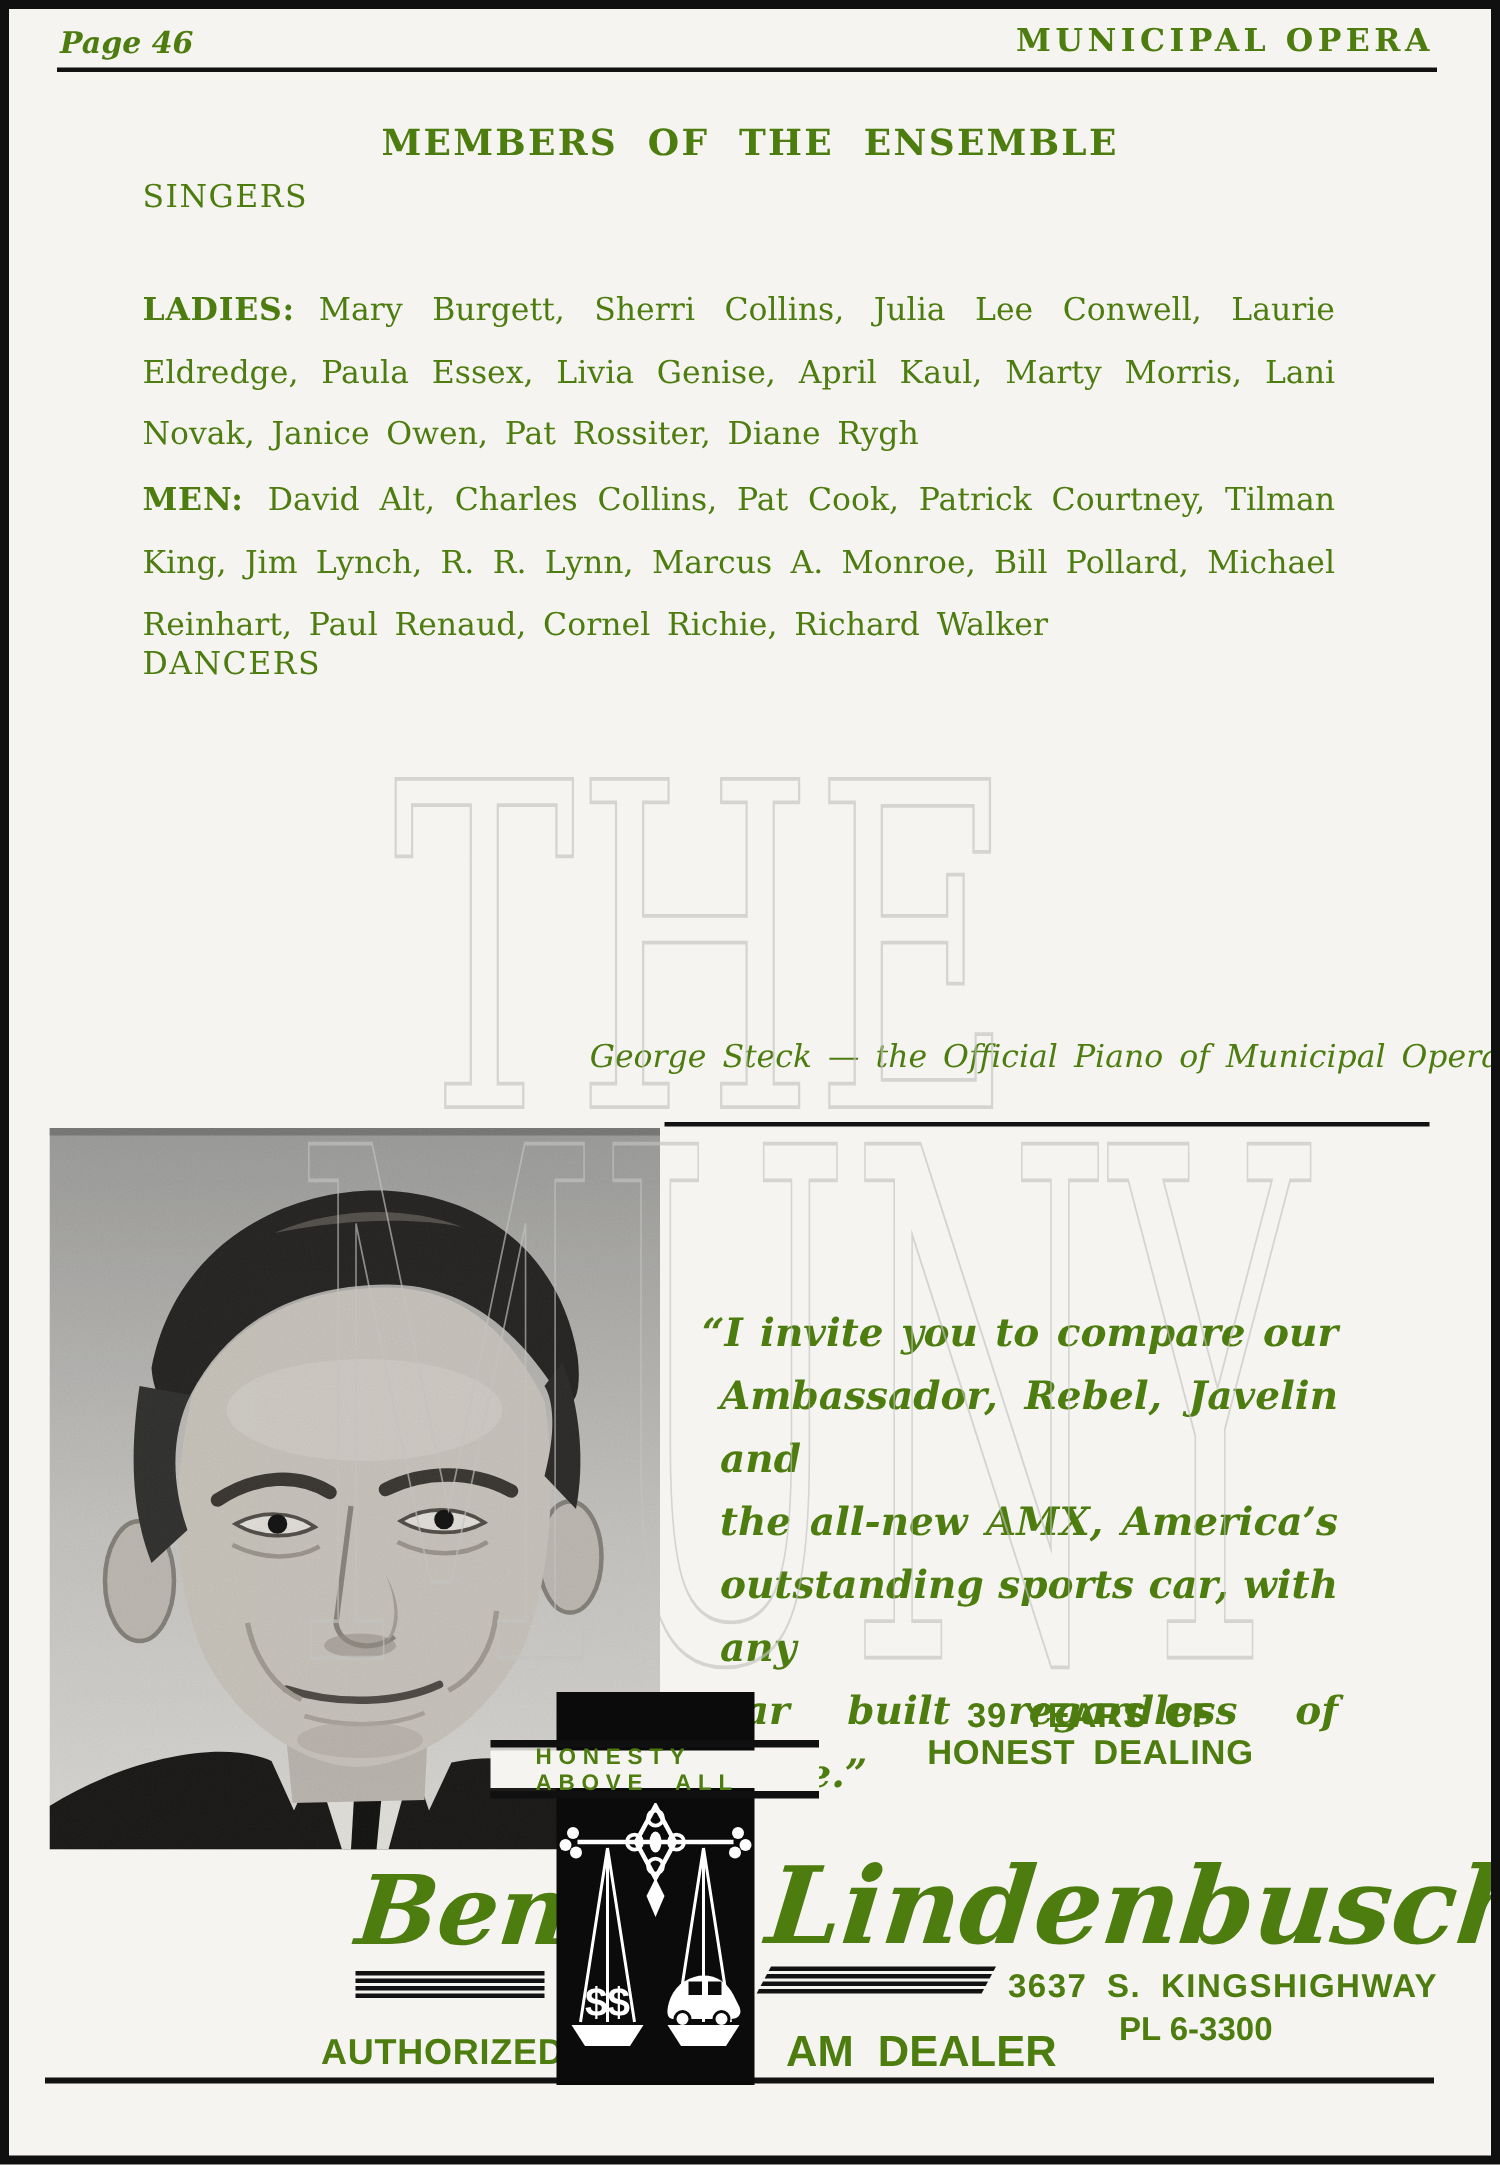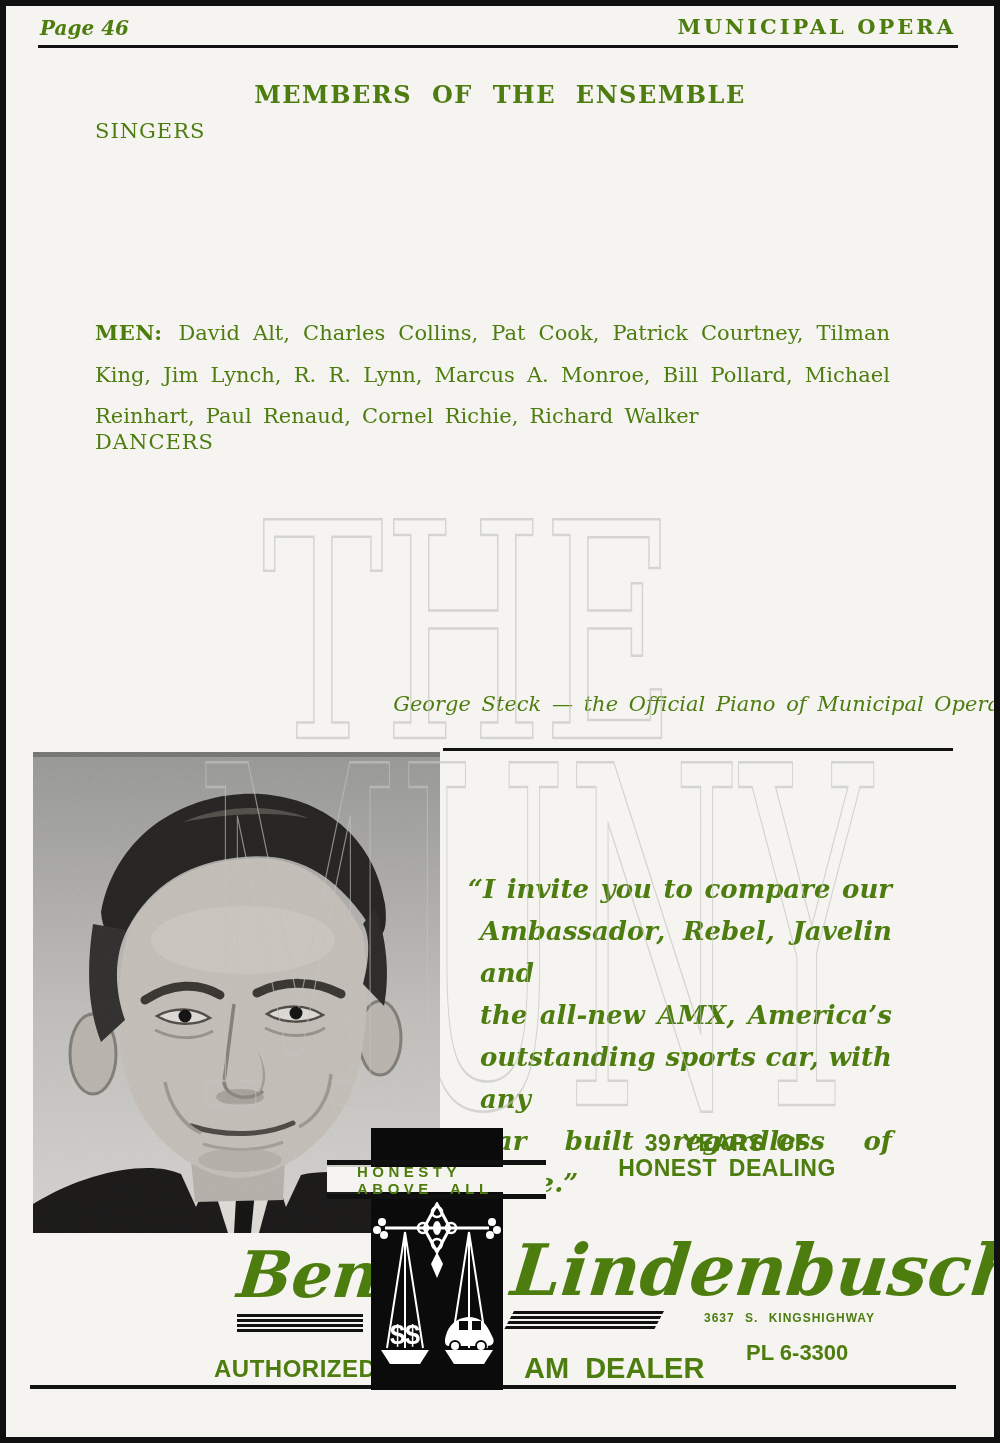--- a/index.html
+++ b/index.html
@@ -50,38 +50,39 @@
   .scales{position:absolute;left:0;top:74px;width:132px;height:186px;}
 
   .name-first{position:absolute;left:238px;top:1243px;font-size:64px;font-weight:bold;font-style:italic;transform:skewX(-6deg);z-index:2;line-height:64px;}
   .name-lines{position:absolute;left:237px;top:1314px;width:126px;z-index:2;}
   .name-lines div{height:3px;background:#121212;margin-bottom:2px;}
   .authorized{position:absolute;left:214px;top:1355px;font-weight:bold;font-size:24px;letter-spacing:0.5px;z-index:2;}
 
   .name-last{position:absolute;left:512px;top:1234px;font-size:71px;font-weight:bold;font-style:italic;transform:skewX(-6deg);z-index:2;line-height:72px;white-space:nowrap;}
   .l-flourish{position:absolute;left:514px;top:1311px;width:150px;z-index:2;transform:skewX(-28deg);transform-origin:left top;}
   .l-flourish div{height:3px;background:#121212;margin-bottom:2px;}
-  .address{position:absolute;left:704px;top:1311px;font-weight:bold;font-size:12px;letter-spacing:1px;word-spacing:6px;z-index:2;white-space:nowrap;}
+  .address{position:absolute;left:672px;top:1311px;font-weight:bold;font-size:22px;letter-spacing:1px;word-spacing:6px;z-index:2;white-space:nowrap;}
   .phone{position:absolute;left:746px;top:1340px;font-weight:bold;font-size:22px;z-index:2;}
   .am-dealer{position:absolute;left:524px;top:1352px;font-weight:bold;font-size:29px;word-spacing:8px;z-index:2;}
   .ad-rule-bottom{position:absolute;left:30px;top:1385px;width:926px;height:4px;background:#121212;z-index:2;}
 </style>
 </head>
 <body>
 
 <div class="page">
 
   <div class="page-number">Page 46</div>
   <div class="publication">MUNICIPAL OPERA</div>
   <div class="header-rule"></div>
 
   <div class="doc-title">MEMBERS OF THE ENSEMBLE</div>
 
   <div class="sec-heading" id="singers-heading">SINGERS</div>
 
+  <p class="roster" id="singers-ladies"><span class="lbl">LADIES:</span><span>Mary Burgett, Sherri Collins, Julia Lee Conwell, Laurie Eldredge, Paula Essex, Livia Genise, April Kaul, Marty Morris, Lani Novak, Janice Owen, Pat Rossiter, Diane Rygh</span></p>
 
   <p class="roster" id="singers-men"><span class="lbl">MEN:</span><span>David Alt, Charles Collins, Pat Cook, Patrick Courtney, Tilman King, Jim Lynch, R. R. Lynn, Marcus A. Monroe, Bill Pollard, Michael Reinhart, Paul Renaud, Cornel Richie, Richard Walker</span></p>
 
   <div class="sec-heading" id="dancers-heading">DANCERS</div>
 
 
 
   <div class="piano-note">George Steck — the Official Piano of Municipal Opera</div>
 
   <div class="ad-rule-top"></div>

